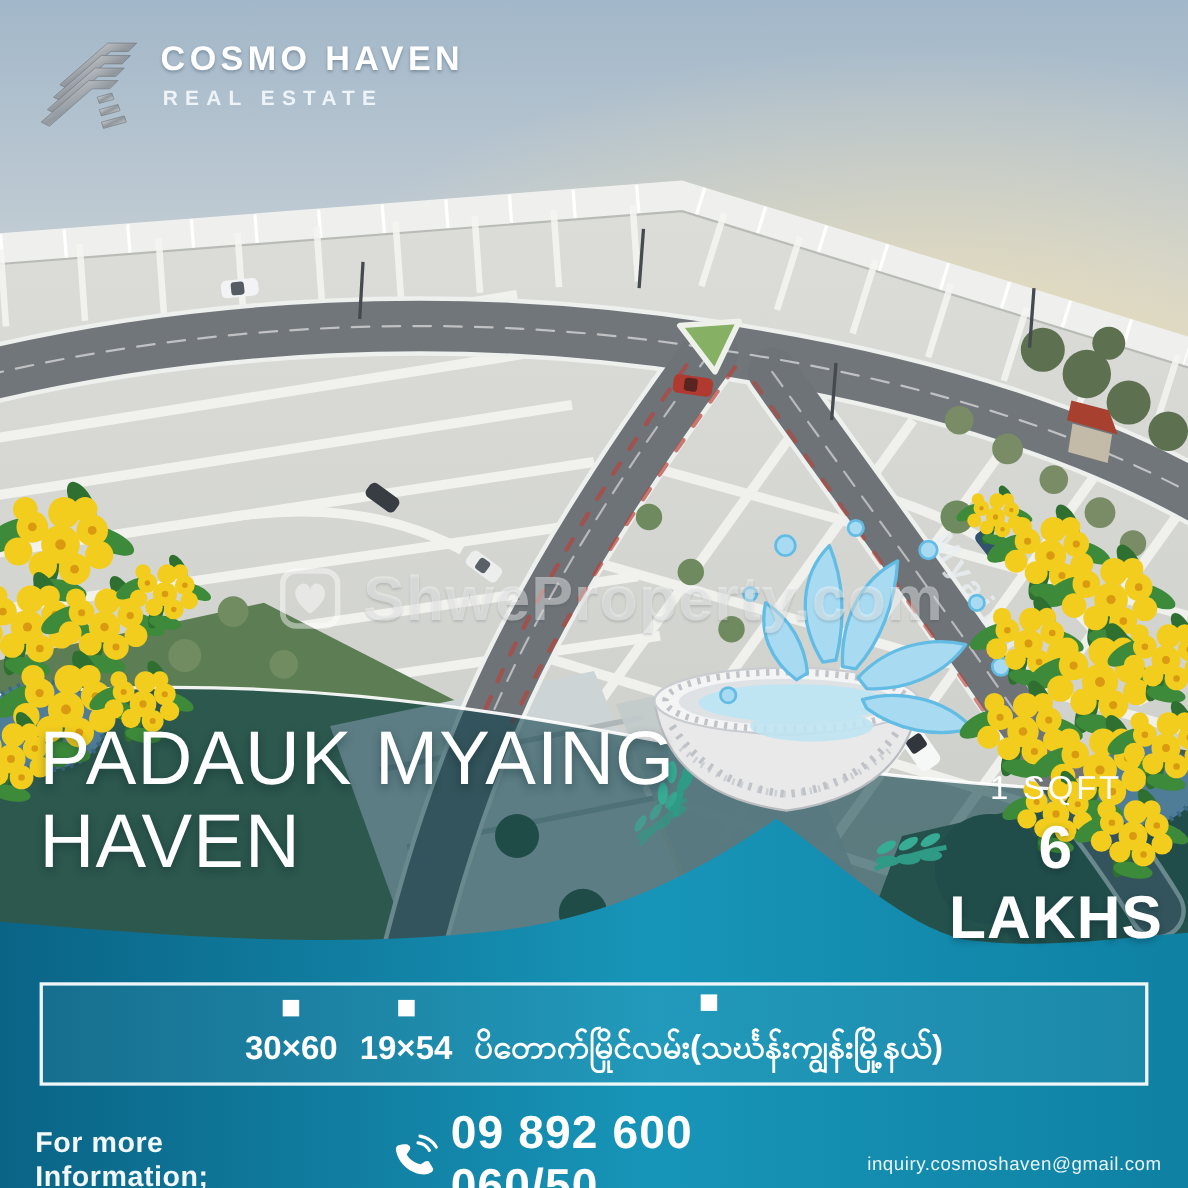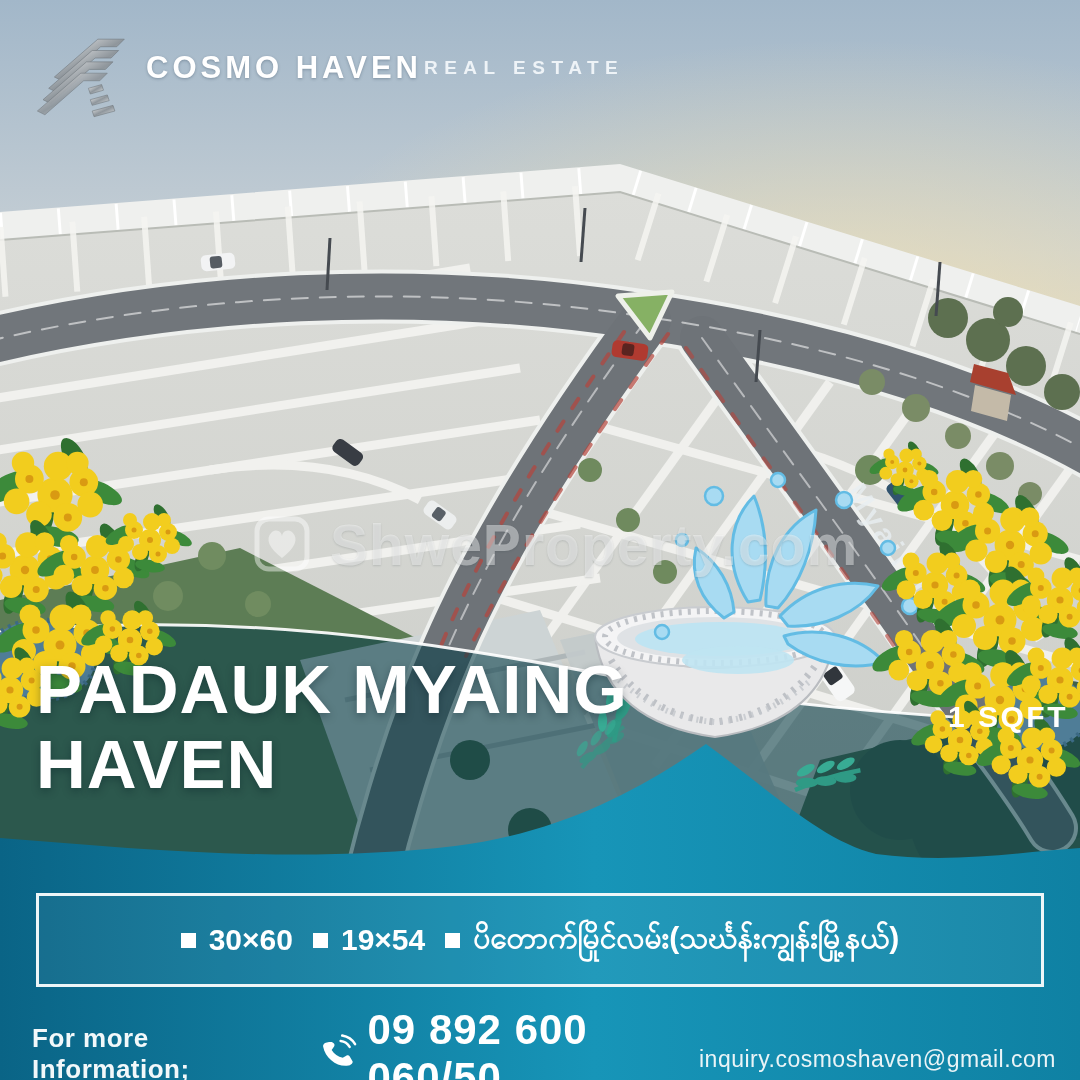--- a/index.html
+++ b/index.html
@@ -6,51 +6,51 @@
   .canvas{
     position:relative;width:1080px;height:1080px;overflow:hidden;
     font-family:"Liberation Sans",sans-serif;color:#fff;
     background:#9fb3c6;
   }
   .layer{position:absolute;left:0;top:0;width:1080px;height:1080px;}
   svg{display:block;}
 
   
   .brand{position:absolute;left:26px;top:18px;display:flex;align-items:center;gap:16px;z-index:6;}
-  .brand-text{display:flex;}
+  .brand-text{display:flex;flex-direction:column;}
   .brand-name{font-size:31px;font-weight:bold;letter-spacing:4px;color:#fff;text-shadow:0 1px 3px rgba(40,60,80,.35);}
   .brand-tagline{font-size:19px;font-weight:bold;letter-spacing:6.5px;color:#eef3f7;margin-top:7px;margin-left:2px;}
 
   
   .watermark{position:absolute;left:250px;top:512px;display:flex;align-items:flex-start;gap:16px;z-index:3;}
   .watermark-text{font-size:57px;font-weight:600;letter-spacing:1px;color:rgba(255,255,255,.42);text-shadow:0 1px 2px rgba(60,70,80,.18);}
 
   
   .title{position:absolute;left:36px;top:652px;z-index:5;line-height:1.09;
-    font-size:69px;font-weight:700;letter-spacing:1px;color:#fff;
+    font-size:69px;font-weight:400;letter-spacing:1px;color:#fff;
     text-shadow:0 3px 9px rgba(0,25,35,.35);}
 
   
   .price{position:absolute;left:852px;top:700px;width:216px;text-align:center;z-index:5;}
-  .price-unit{font-size:30px;letter-spacing:2.5px;font-weight:700;color:#fff;text-align:right;}
+  .price-unit{font-size:30px;letter-spacing:2.5px;font-weight:400;color:#fff;}
   .price-value{font-size:55px;font-weight:800;letter-spacing:1px;color:#fff;margin-top:4px;text-shadow:0 2px 6px rgba(0,25,35,.3);}
 
   
   .banner{position:absolute;left:36px;top:893px;width:1008px;height:94px;box-sizing:border-box;
     border:3px solid var(--banner-border,#eef6f8);background:rgba(255,255,255,.05);
     display:flex;align-items:center;justify-content:center;gap:20px;z-index:5;}
-  .banner-item{display:flex;align-items:center;gap:13px;font-size:30px;font-weight:bold;color:#fff;white-space:nowrap;}
+  .banner-item{display:flex;align-items:center;gap:13px;font-size:30px;font-weight:bold;color:#fff;white-space:nowrap;flex-direction:column;}
   .sq{width:15px;height:15px;background:#fff;flex:0 0 auto;}
 
   
   .footer{position:absolute;left:32px;top:1006px;width:1024px;display:flex;align-items:center;z-index:5;}
   .footer-label{font-size:26px;font-weight:bold;letter-spacing:.5px;color:#f2f8fa;}
   .footer-phone-icon{margin:0 10px 0 42px;}
   .footer-phone{font-size:42px;font-weight:800;letter-spacing:1px;color:#fff;}
-  .footer-email{font-size:23px;color:#eaf4f7;margin-left:14px;padding-top:10px;letter-spacing:.5px;}
+  .footer-email{font-size:17px;color:#eaf4f7;margin-left:14px;padding-top:10px;letter-spacing:.5px;}
 </style>
 </head>
 <body>
 
 <div class="canvas">
 
   <svg class="layer" viewBox="0 0 1080 1080" aria-hidden="true">
     <defs>
       <linearGradient id="skyGrad" x1="0" y1="0" x2="0" y2="1">
         <stop offset="0" stop-color="#a2b7c9"></stop>
@@ -364,20 +364,21 @@
     <span class="watermark-text">ShweProperty.com</span>
   </div>
 
   <div class="title">
     <div>PADAUK MYAING</div>
     <div>HAVEN</div>
   </div>
 
   <div class="price">
     <div class="price-unit">1 SQFT</div>
+    <div class="price-value">6 LAKHS</div>
   </div>
 
   <div class="banner">
     <div class="banner-item">
       <span class="sq"></span>
       <span>30×60</span>
     </div>
     <div class="banner-item">
       <span class="sq"></span>
       <span>19×54</span>

